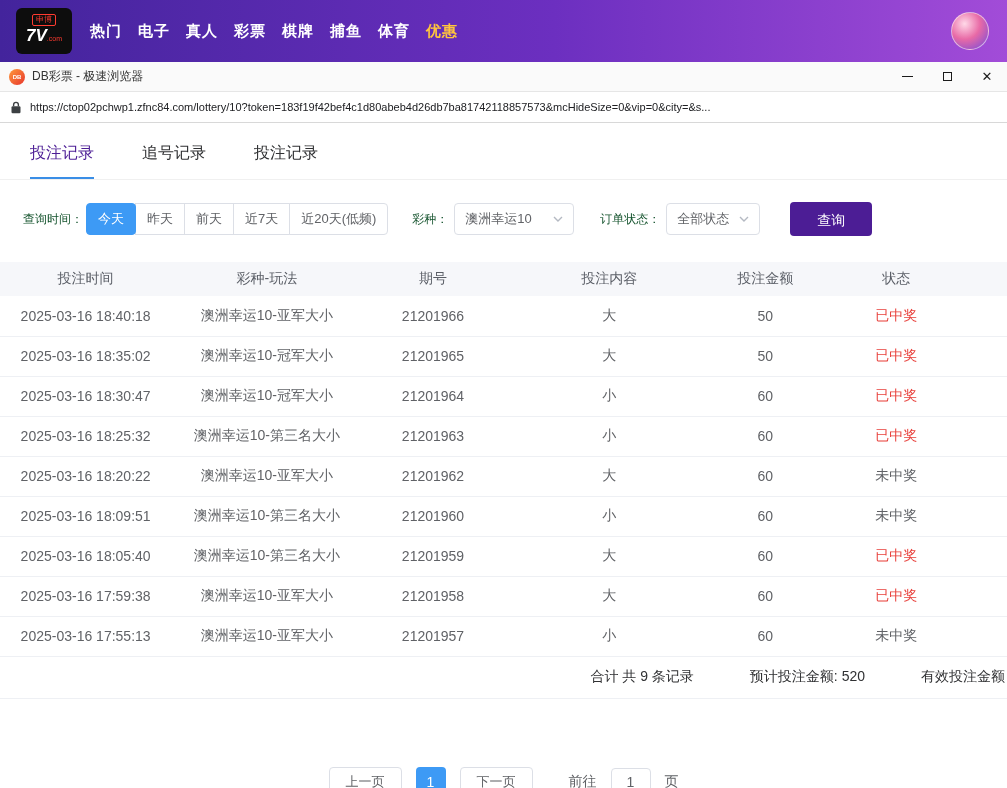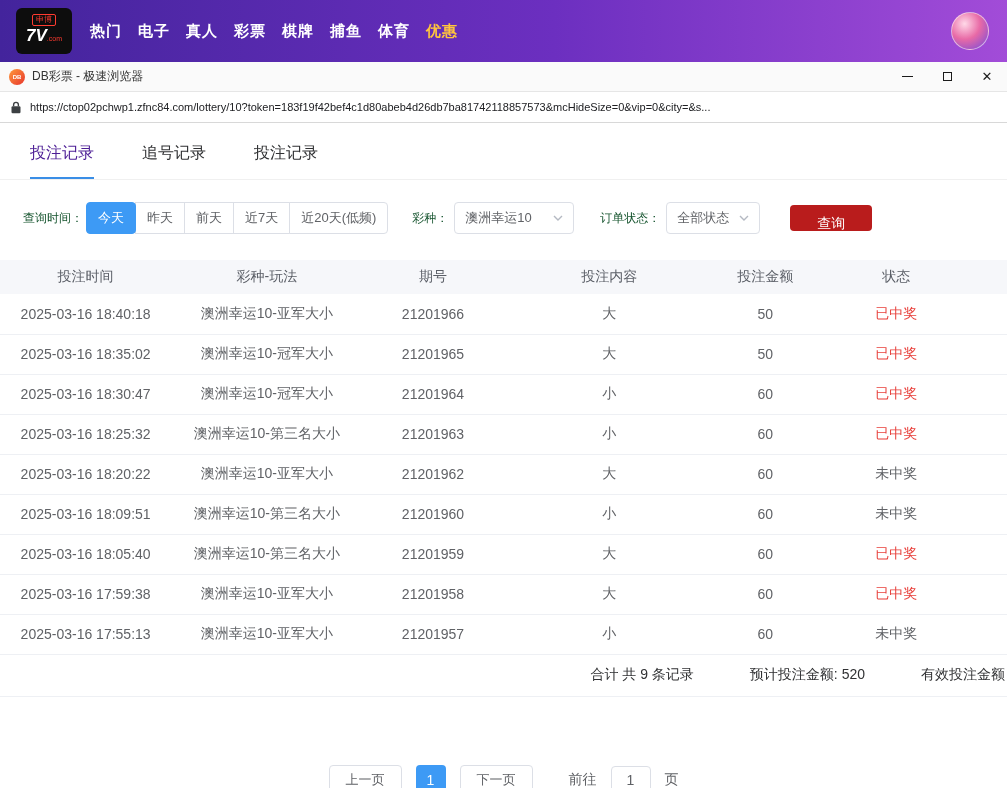--- a/index.html
+++ b/index.html
@@ -54,21 +54,21 @@
   .btn-group .time-btn:first-of-type { border-radius:4px 0 0 4px; margin-left:0; }
   .btn-group .time-btn:last-of-type { border-radius:0 4px 4px 0; }
   .btn-group .time-btn.active { background:#3d9af5; border-color:#3d9af5; color:#fff;
                                 border-radius:4px; position:relative; z-index:1; }
   .lbl-gap1 { margin-left:24px; }
   .lbl-gap2 { margin-left:26px; }
   .select { height:32px; min-width:120px; border:1px solid #dcdfe6; border-radius:4px; background:#fff;
             display:flex; align-items:center; justify-content:space-between; padding:0 10px;
             margin-left:6px; font-size:13px; color:#606266; cursor:pointer; gap:4px; }
   .select.small { min-width:94px; }
-  .query-btn { height:26px; padding:10px 27px; margin-left:30px; background:#b91c1c; border:none;
+  .query-btn { height:34px; padding:10px 27px; margin-left:30px; background:#4c1d95; border:none;
                border-radius:4px; color:#fff; font-size:14px; cursor:pointer; font-family:inherit; }
 
   
   table.records { width:100%; border-collapse:collapse; table-layout:fixed; font-size:14px; }
   table.records th { background:#f6f7fa; color:#5a5e66; font-weight:normal; height:34px;
                      text-align:center; font-size:14px; }
   table.records td { height:40px; border-bottom:1px solid #eef0f4; color:#606266; text-align:center;
                      white-space:nowrap; overflow:hidden; }
   td.status-cell { color:#303133; }
   tr.won td.status-cell { color:#e8413c; }

